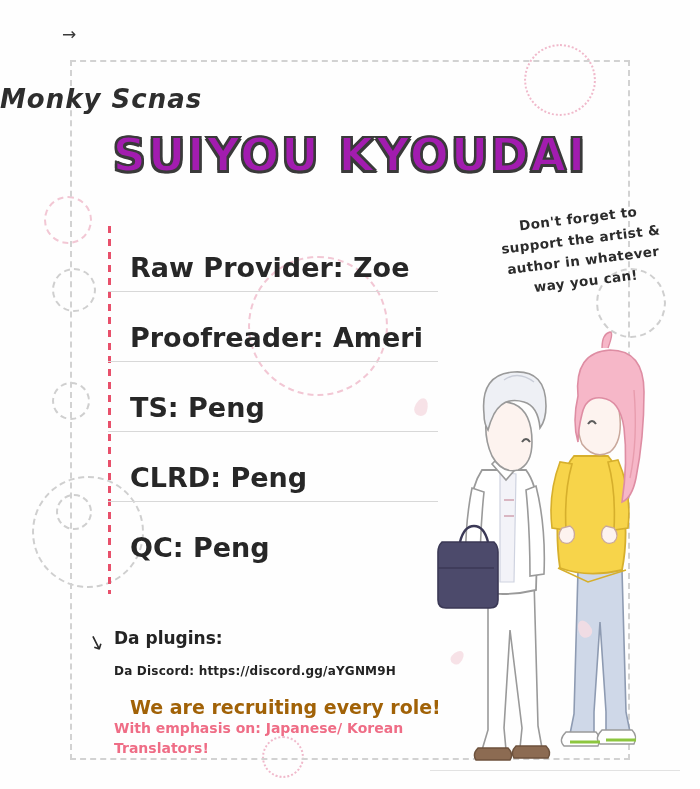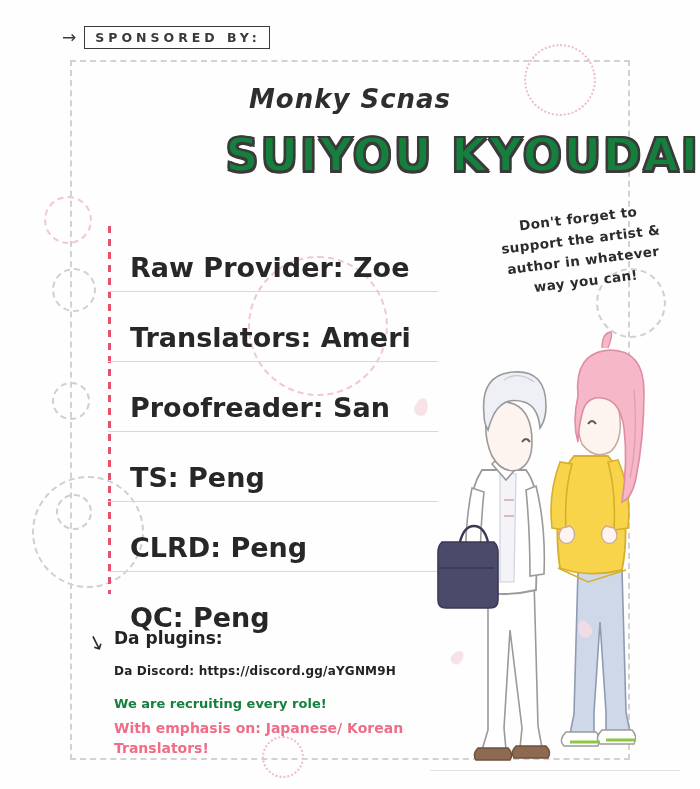--- a/index.html
+++ b/index.html
@@ -67,39 +67,38 @@
     border: 2px dashed #d2d2d2;
     box-sizing: border-box;
   }
 
   
   .group-name {
     position: absolute;
     top: 84px;
     left: 0;
     width: 700px;
-    text-align: center;
     font-family: "DejaVu Sans", sans-serif;
     font-size: 26px;
     font-weight: bold;
     font-style: italic;
     color: #2e2e2e;
     letter-spacing: 1px;
   }
   .series-title {
     position: absolute;
     top: 128px;
     left: 0;
     width: 700px;
-    text-align: right;
+    text-align: center;
     font-family: "DejaVu Sans", sans-serif;
     font-size: 46px;
     font-weight: bold;
     letter-spacing: 2px;
-    color: #15803d;
+    color: #a21caf;
     -webkit-text-stroke: 2px #3a3a3a;
     text-shadow:
       -1.5px -1.5px 0 #3a3a3a,
        1.5px -1.5px 0 #3a3a3a,
       -1.5px  1.5px 0 #3a3a3a,
        1.5px  1.5px 0 #3a3a3a;
   }
 
   
   .credits {
@@ -184,26 +183,26 @@
     left: 26px;
     top: 36px;
     font-family: "DejaVu Sans", sans-serif;
     font-size: 12px;
     font-weight: bold;
     color: #232323;
     letter-spacing: 0.2px;
   }
   .recruit-line {
     position: absolute;
-    left: 26px;
+    left: 42px;
     top: 68px;
     font-family: "DejaVu Sans", sans-serif;
-    font-size: 13px;
-    font-weight: bold;
-    color: #15803d;
+    font-size: 19px;
+    font-weight: bold;
+    color: #a16207;
   }
   .emphasis-line {
     position: absolute;
     left: 26px;
     top: 90px;
     width: 330px;
     font-family: "DejaVu Sans", sans-serif;
     font-size: 14px;
     font-weight: bold;
     color: #ef6d86;
@@ -243,43 +242,37 @@
   <div class="circ c-dash-gray" style="left:52px;  top:268px; width:44px;  height:44px;"></div>
   <div class="circ c-dash-gray" style="left:52px;  top:382px; width:38px;  height:38px;"></div>
   <div class="circ c-dash-gray" style="left:56px;  top:494px; width:36px;  height:36px;"></div>
   <div class="circ c-dash-gray" style="left:32px;  top:476px; width:112px; height:112px;"></div>
   <div class="circ c-dash-pink" style="left:248px; top:256px; width:140px; height:140px;"></div>
   <div class="circ c-dash-gray" style="left:596px; top:268px; width:70px;  height:70px;"></div>
   <div class="circ c-dot-pink" style="left:262px; top:736px; width:42px;  height:42px;"></div>
 
   <div class="sponsor-row">
     <span class="arrow-icon">→</span>
-    <span class="sponsor-label">SPONSORED BY:</span>
   </div>
 
   <div class="panel"></div>
 
   <div class="group-name">Monky Scnas</div>
   <div class="series-title">SUIYOU KYOUDAI</div>
 
   <div class="credit-rail"></div>
   <div class="credits">
     <div class="credit-row">
       <span class="credit-text">
         <span class="role">Raw Provider:</span>&nbsp;<span>Zoe</span>
       </span>
     </div>
     <div class="credit-row">
       <span class="credit-text">
-        <span class="role">Translators:</span>&nbsp;<span>Ameri</span>
-      </span>
-    </div>
-    <div class="credit-row">
-      <span class="credit-text">
-        <span class="role">Proofreader:</span>&nbsp;<span>San</span>
+        <span class="role">Proofreader:</span>&nbsp;<span>Ameri</span>
       </span>
     </div>
     <div class="credit-row">
       <span class="credit-text">
         <span class="role">TS:</span>&nbsp;<span>Peng</span>
       </span>
     </div>
     <div class="credit-row">
       <span class="credit-text">
         <span class="role">CLRD:</span>&nbsp;<span>Peng</span>

